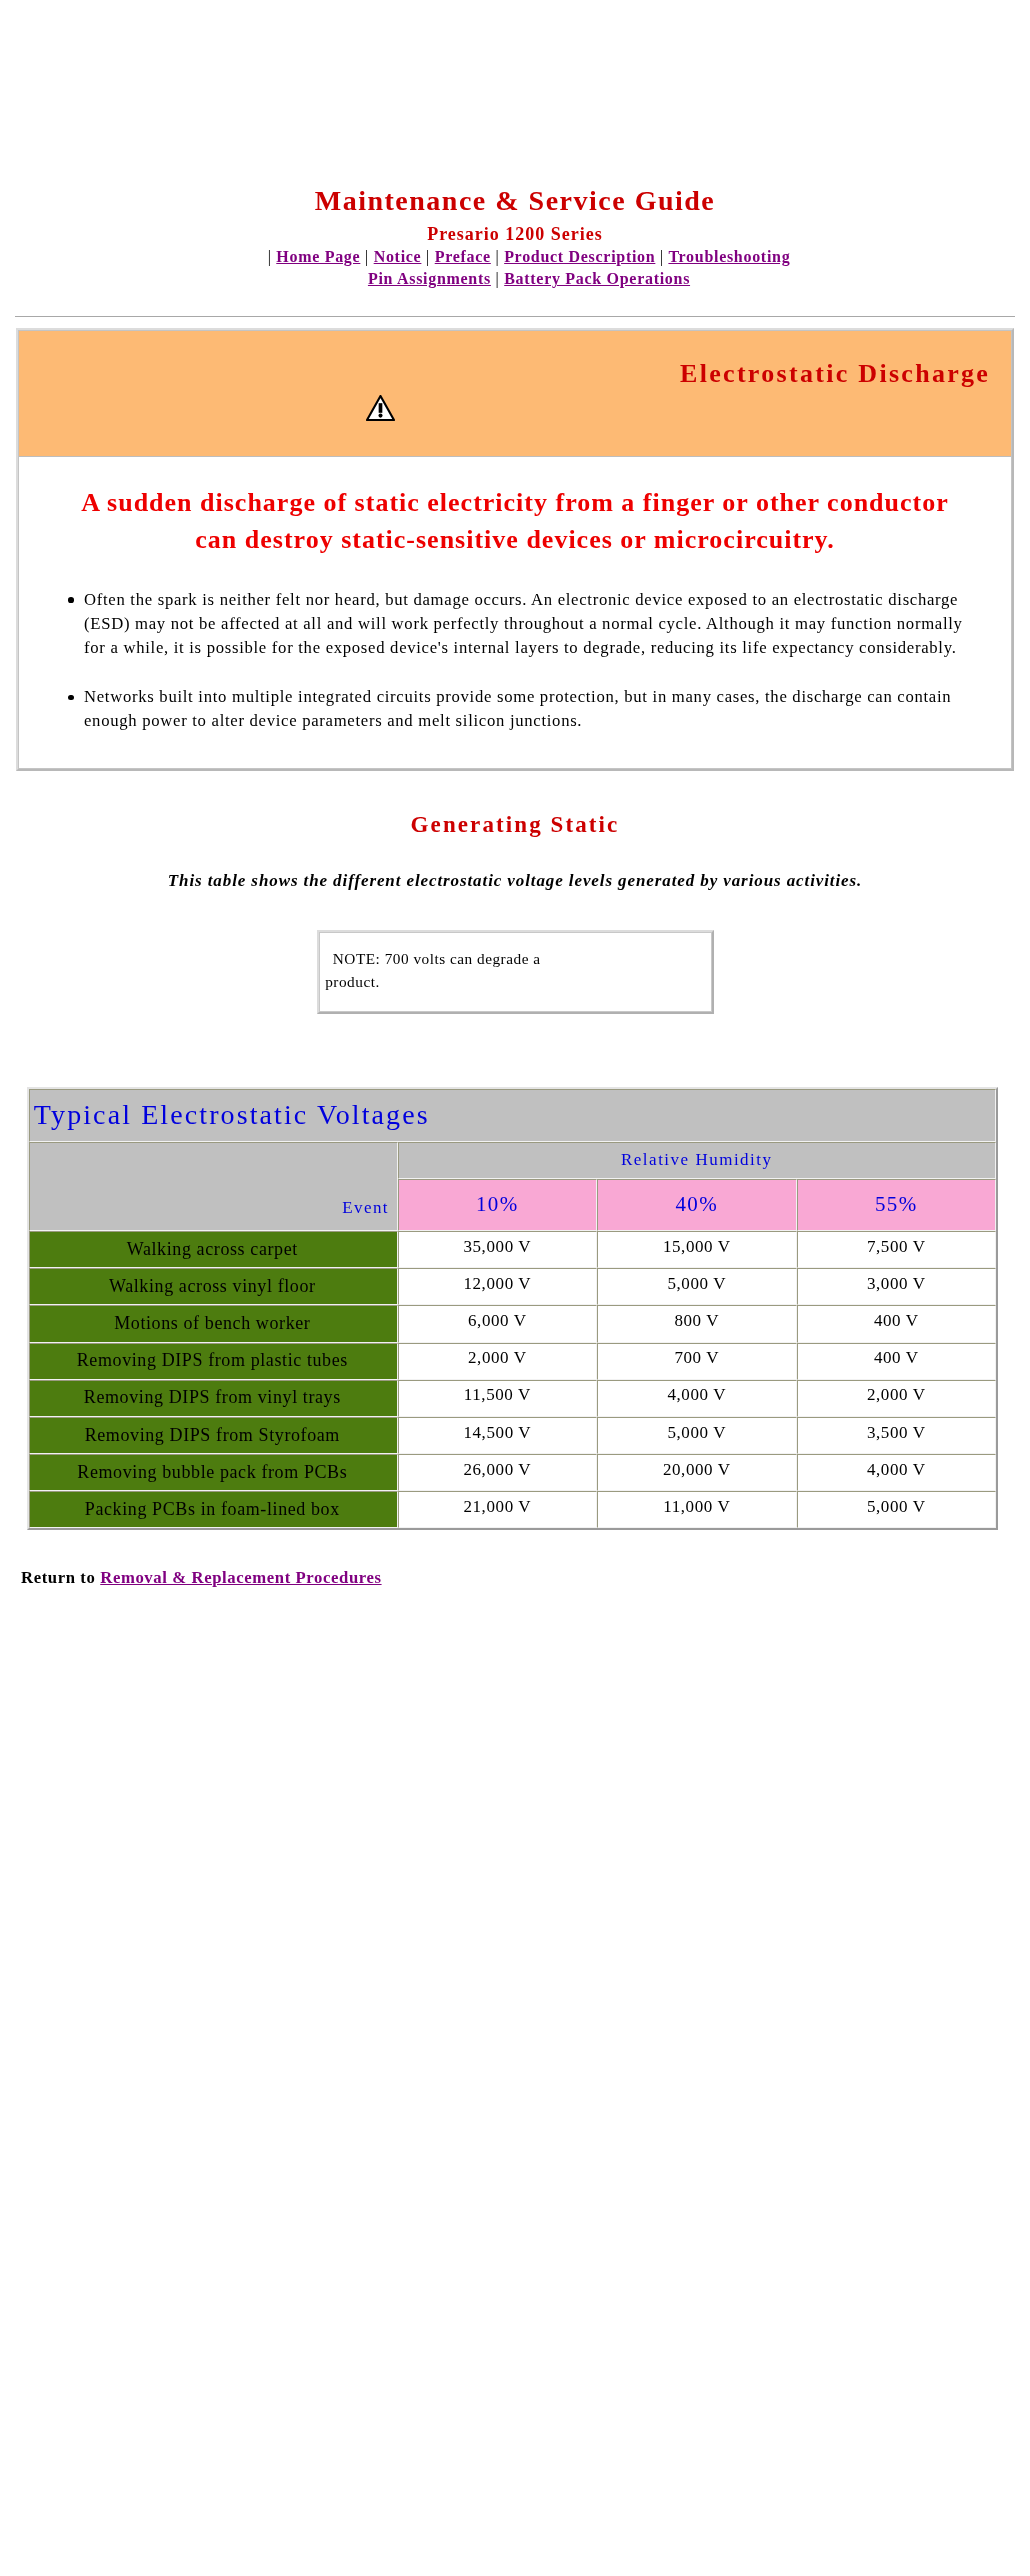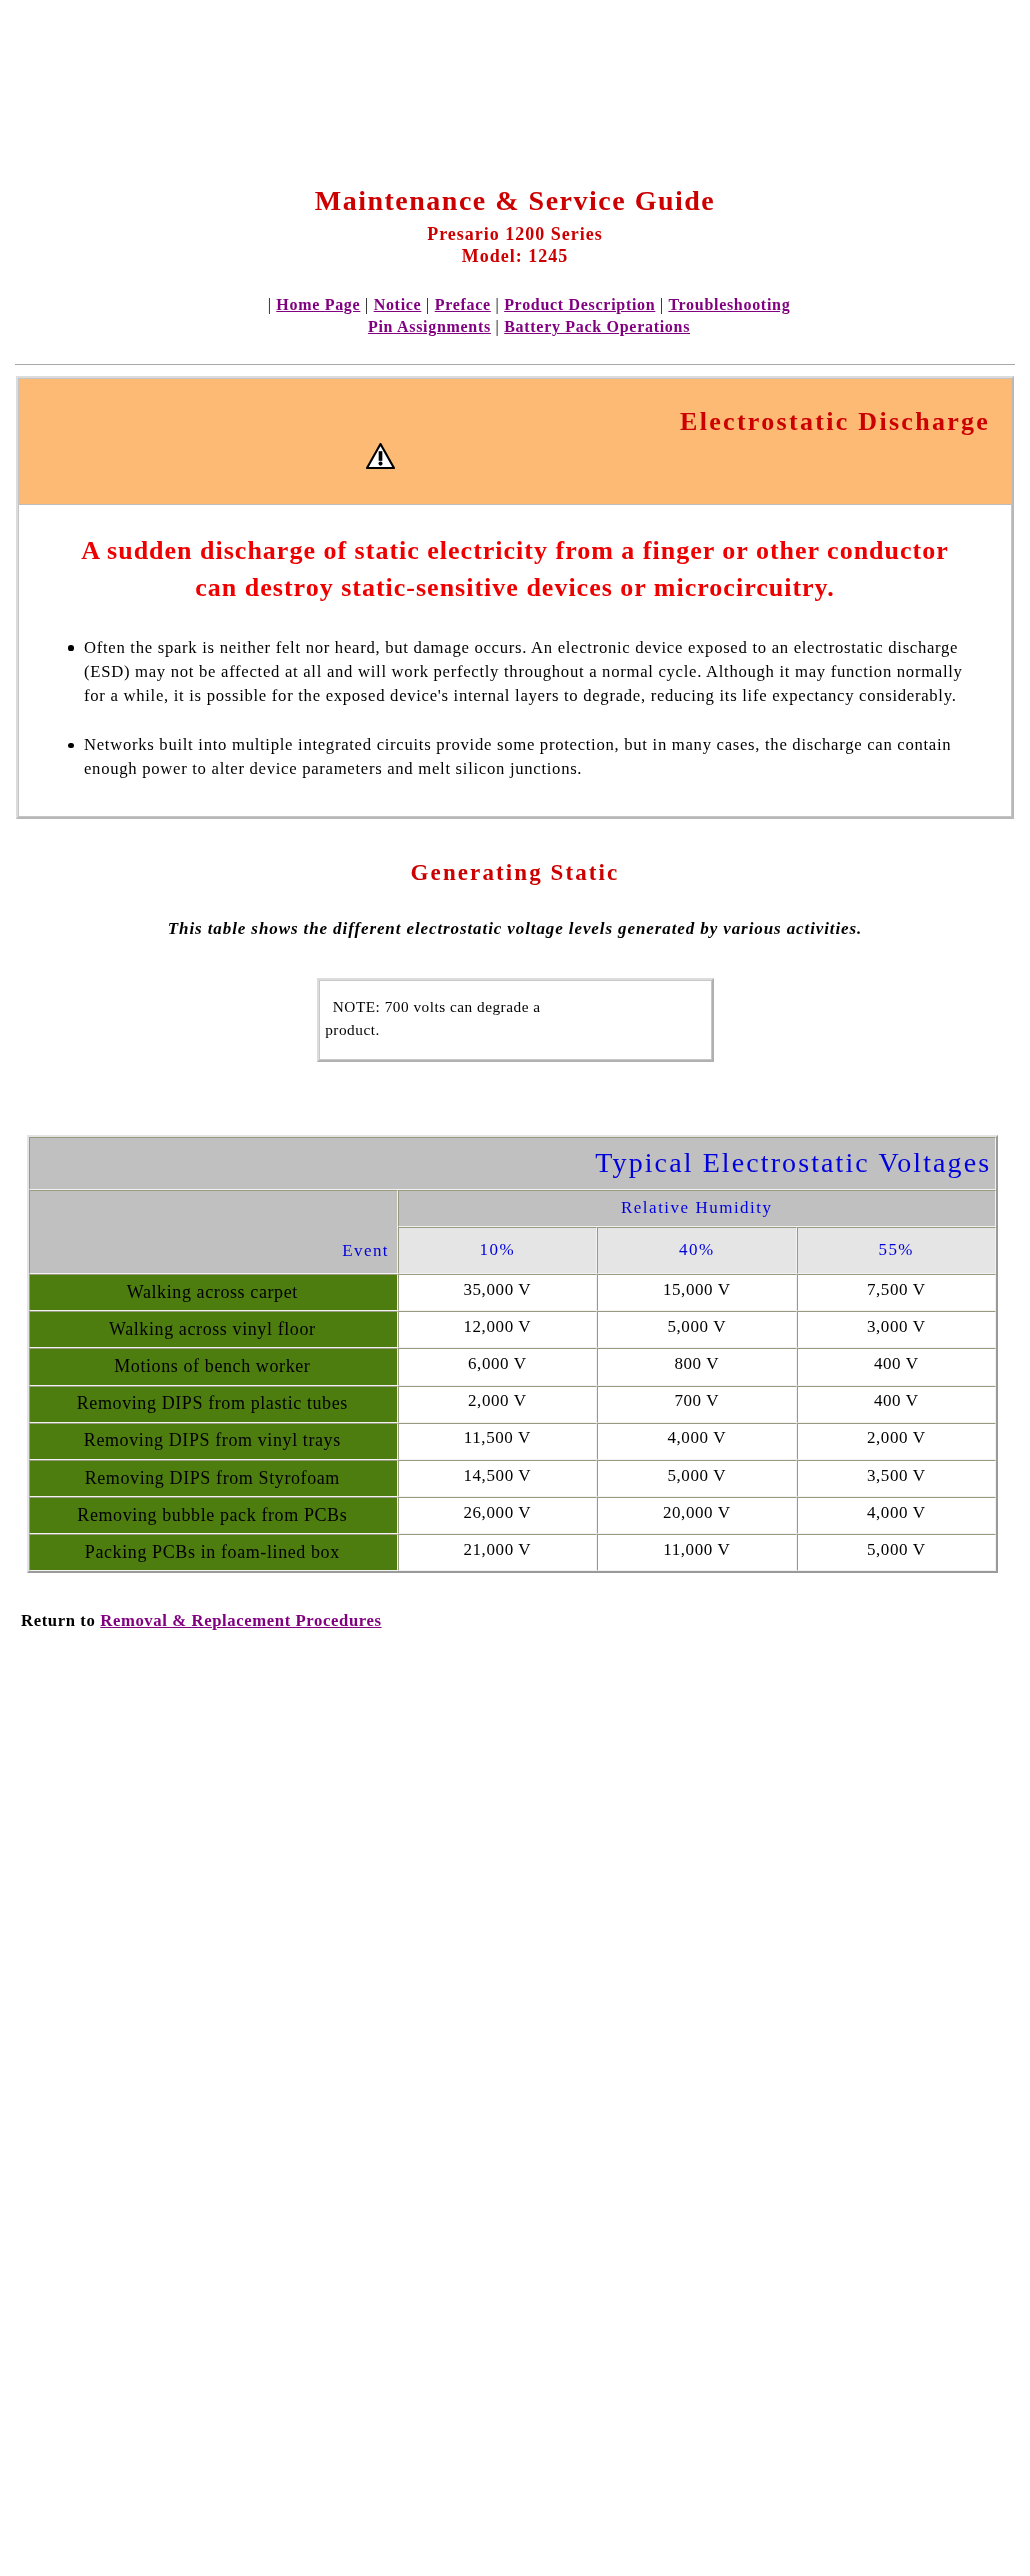--- a/index.html
+++ b/index.html
@@ -198,21 +198,21 @@
   table.esd td, table.esd th {
     border: 1.9px solid;
     border-color: #9a9a80 #f2f2f2 #f2f2f2 #9a9a80;
     padding: 4.8px 7.6px;
     font-weight: normal;
     vertical-align: top;
   }
   .t-title {
     background: #c0c0c0;
     color: #0000dd;
-    text-align: right;
+    text-align: left;
     font-size: 28px;
     font-weight: bold;
     letter-spacing: 2.1px;
     padding: 8.6px 3.8px 10.5px 3.8px !important;
   }
   .t-rh {
     background: #c0c0c0;
     color: #0000dd;
     text-align: center;
     font-size: 17px;
@@ -224,24 +224,24 @@
     background: #c0c0c0;
     color: #0000dd;
     text-align: right;
     font-size: 17px;
     font-weight: bold;
     letter-spacing: 1.4px;
     vertical-align: bottom !important;
     padding-bottom: 12.4px !important;
   }
   .t-pct {
-    background: #e5e5e5;
+    background: #f9a8d4;
     color: #0000dd;
     text-align: center;
-    font-size: 17px;
+    font-size: 21px;
     font-weight: bold;
     letter-spacing: 1.4px;
     padding: 11.4px 3.8px 13.4px 3.8px !important;
   }
   td.ev {
     text-align: center;
     font-size: 18px;
     letter-spacing: 0.6px;
     line-height: 1.42;
     background: #4d7c0f;
@@ -270,21 +270,20 @@
   .footer a { color: #800080; text-decoration: underline; }
 </style>
 </head>
 <body>
 
 <div class="top-spacer"></div>
 
 <div>
   <div class="doc-title">Maintenance &amp; Service Guide</div>
   <div class="doc-subtitle">Presario 1200 Series</div>
-  <div class="doc-model">Model: 1245</div>
 </div>
 
 <div class="navbar">
   <div>
     <span class="sep">|</span>
     <a href="#">Home Page</a>
     <span class="sep">|</span>
     <a href="#">Notice</a>
     <span class="sep">|</span>
     <a href="#">Preface</a>

